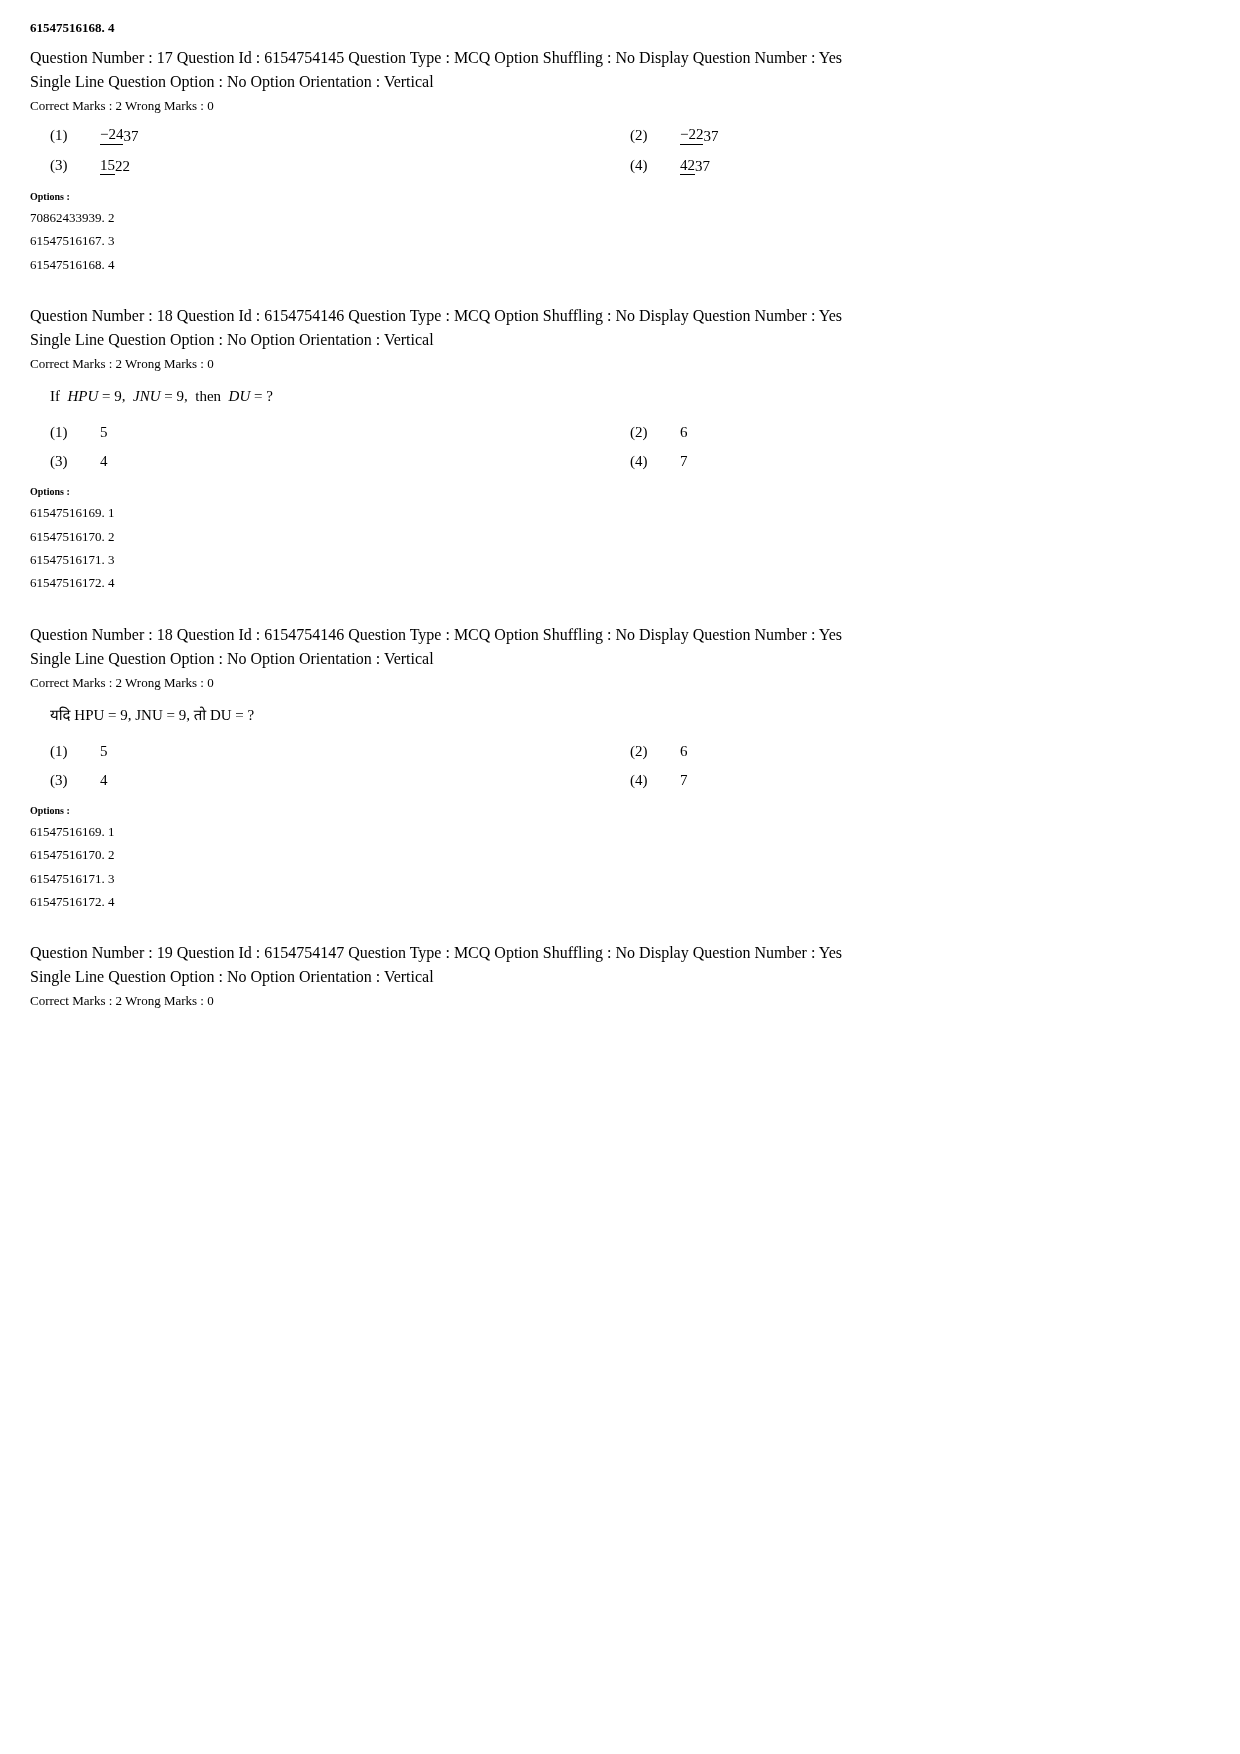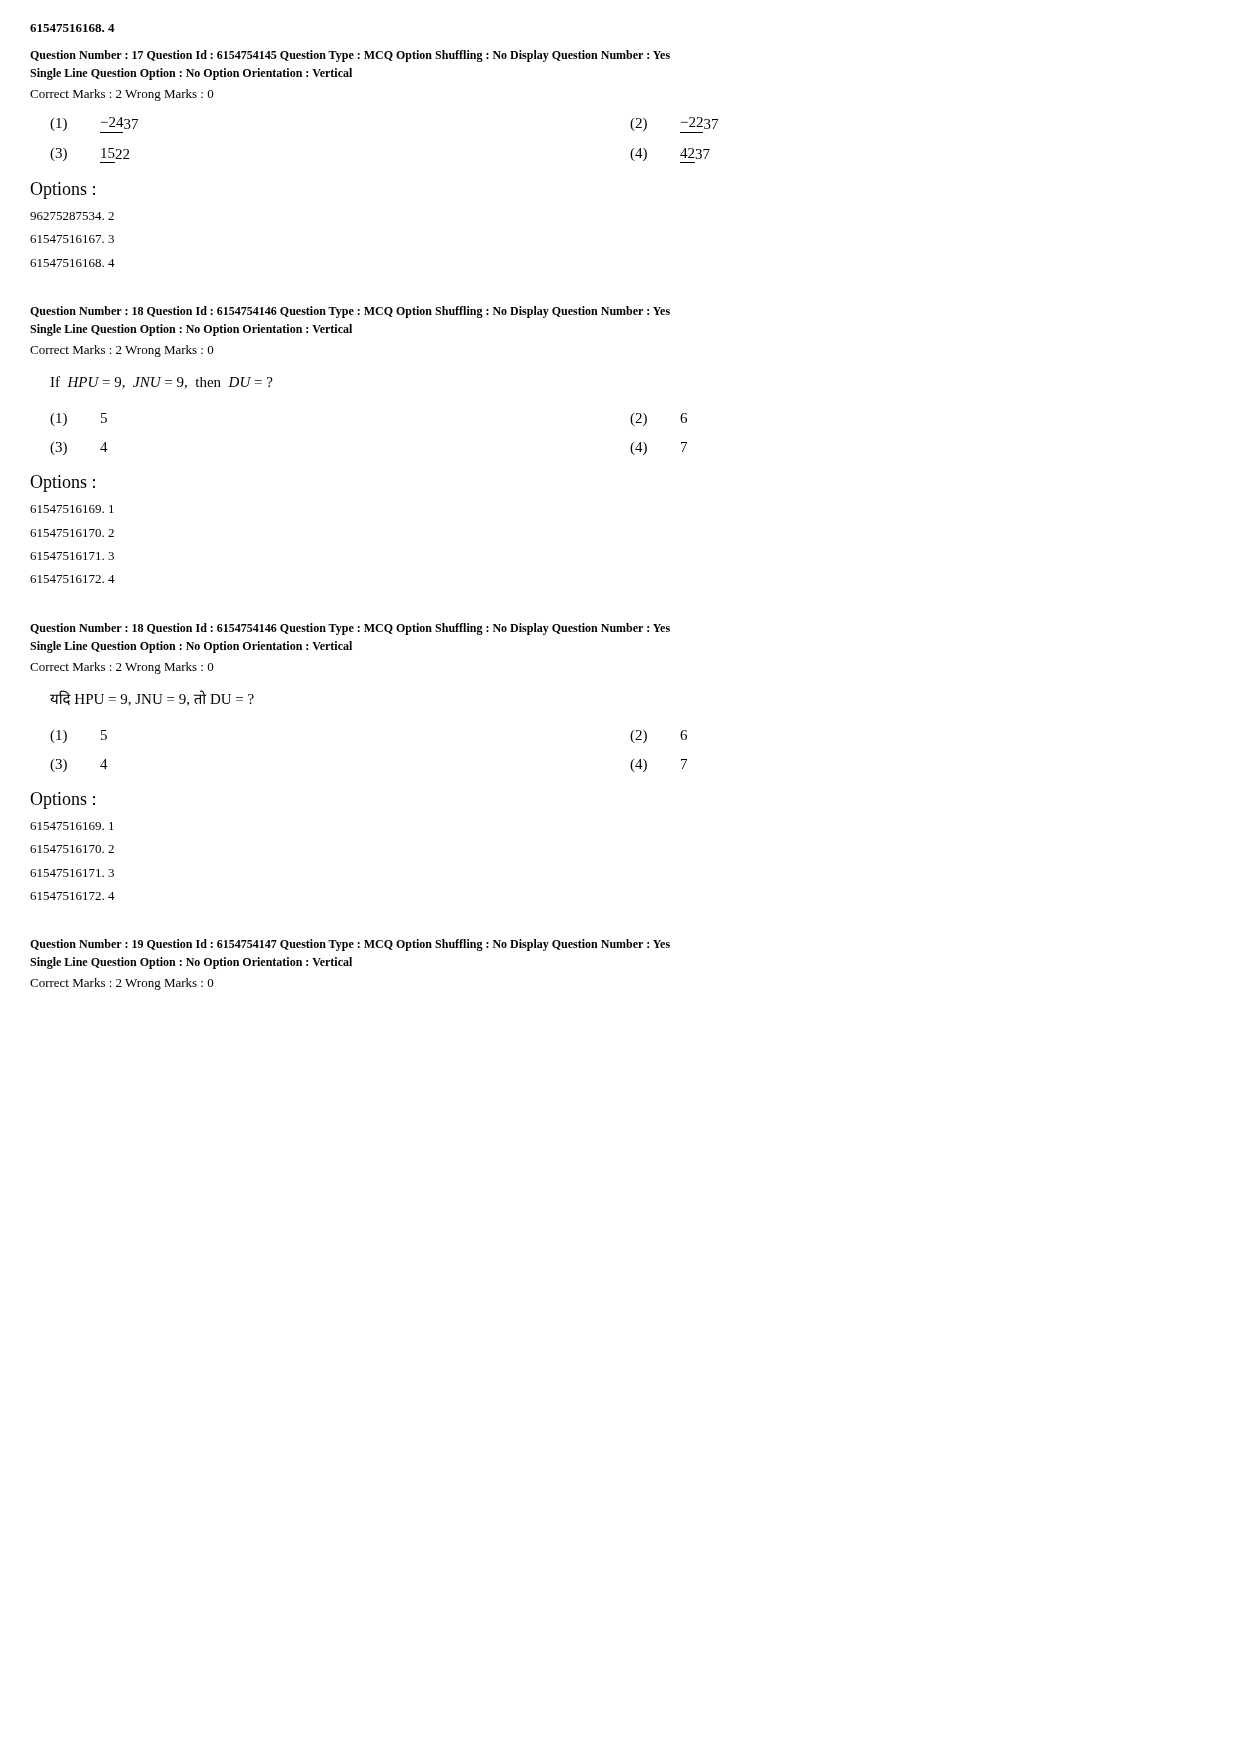--- a/index.html
+++ b/index.html
@@ -14,22 +14,22 @@
     }
     .top-id {
       font-size: 13px;
       margin-bottom: 10px;
       font-weight: bold;
     }
     .question-block {
       margin-bottom: 28px;
     }
     .question-meta {
-      font-size: 12px;
-      font-weight: bold;
+      font-size: 16px;
+      font-weight: normal;
       line-height: 1.5;
       margin-bottom: 4px;
     }
     .marks-line {
       font-size: 13px;
       font-weight: normal;
       margin-bottom: 12px;
     }
     .question-text {
       font-size: 15px;
@@ -63,22 +63,22 @@
       border-bottom: 1.5px solid #000;
       padding-bottom: 1px;
       width: 100%;
       text-align: center;
     }
     .fraction .denominator {
       padding-top: 1px;
       text-align: center;
     }
     .options-label {
-      font-weight: normal;
-      font-size: 18px;
+      font-weight: bold;
+      font-size: 10px;
       margin-bottom: 4px;
     }
     .options-list {
       font-size: 13px;
       line-height: 1.8;
     }
   </style>
 </head>
 <body>
 
@@ -118,21 +118,21 @@
       <span class="option-num">(4)</span>
       <span class="fraction">
         <span class="numerator">42</span>
         <span class="denominator">37</span>
       </span>
     </div>
   </div>
 
   <div class="options-label">Options :</div>
   <div class="options-list">
-    <div>96275287534. 2</div>
+    <div>70862433939. 2</div>
     <div>61547516167. 3</div>
     <div>61547516168. 4</div>
   </div>
 </div>
 
 <div class="question-block">
   <div class="question-meta">
     <div>Question Number : 18  Question Id : 6154754146  Question Type : MCQ  Option Shuffling : No  Display Question Number : Yes</div>
     <div>Single Line Question Option : No  Option Orientation : Vertical</div>
   </div>

